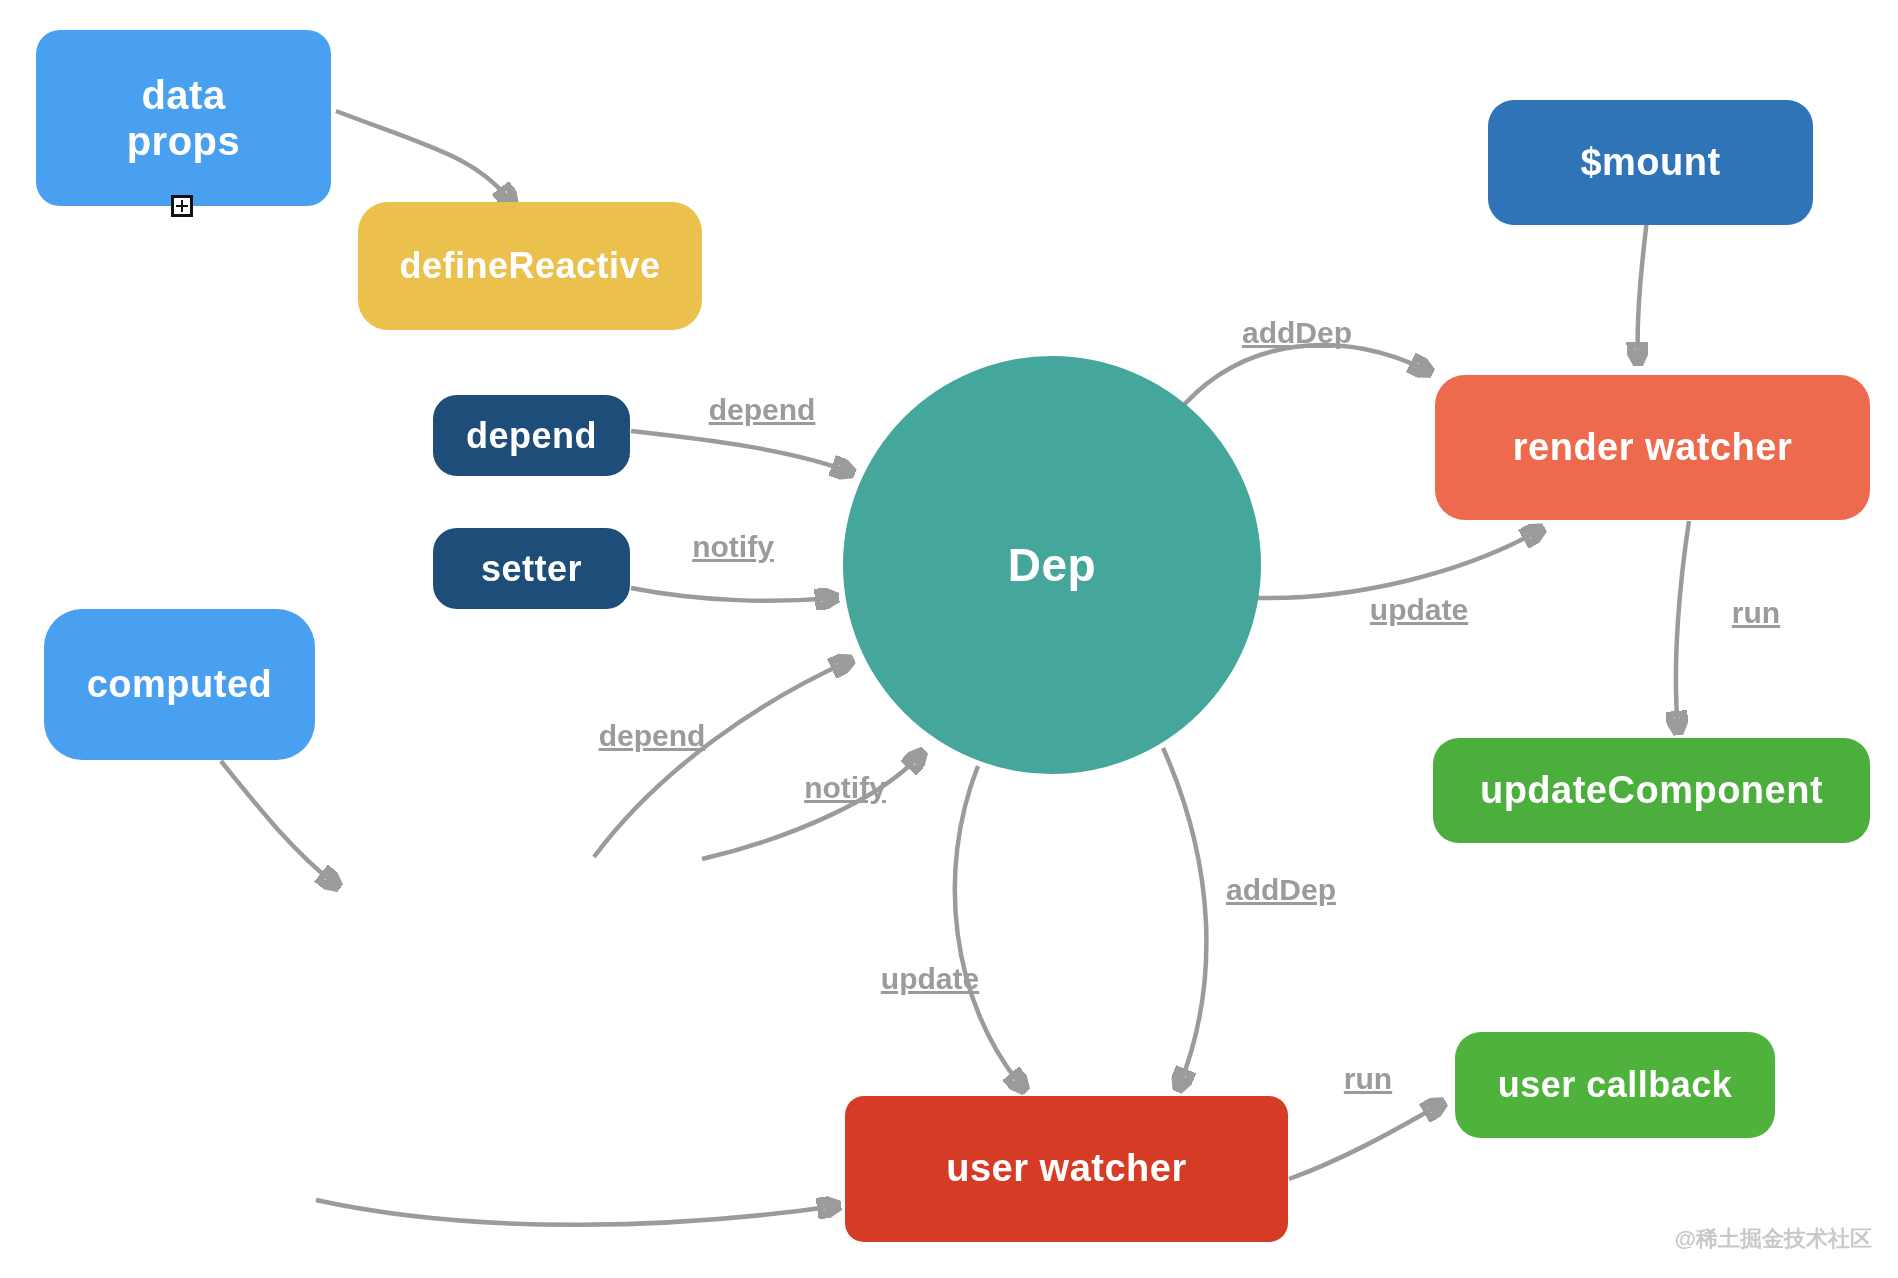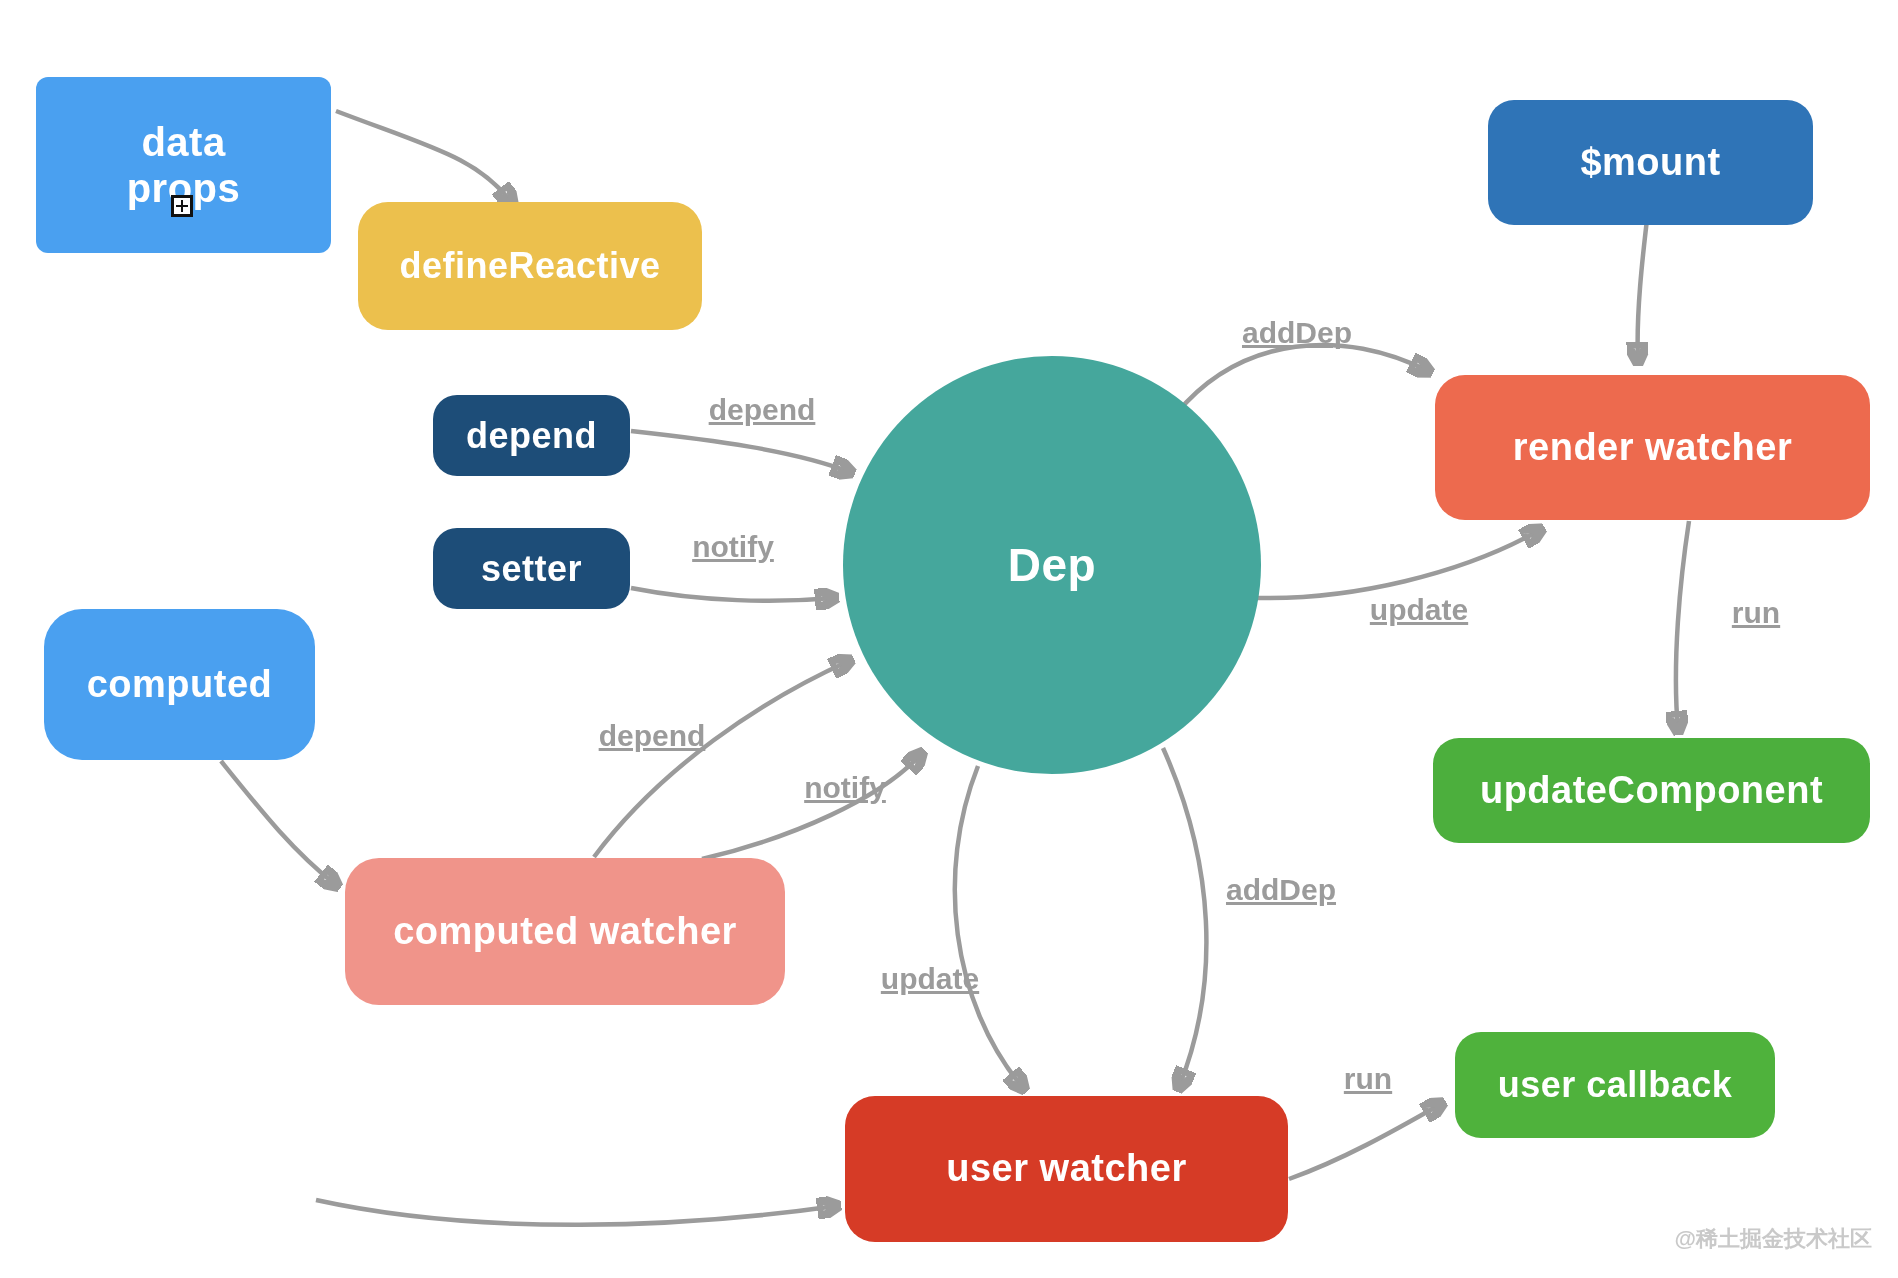--- a/index.html
+++ b/index.html
@@ -61,21 +61,21 @@
     <path d="M 1176 414 C 1242 334, 1345 329, 1428 371" marker-end="url(#arrow)"></path>
     <path d="M 1649 203 C 1642 260, 1636 315, 1638 361" marker-end="url(#arrow)"></path>
     <path d="M 1257 598 C 1352 600, 1462 574, 1540 530" marker-end="url(#arrow)"></path>
     <path d="M 1689 521 C 1680 580, 1672 662, 1678 730" marker-end="url(#arrow)"></path>
     <path d="M 978 766 C 936 872, 951 1002, 1023 1088" marker-end="url(#arrow)"></path>
     <path d="M 1163 748 C 1214 862, 1221 982, 1179 1087" marker-end="url(#arrow)"></path>
     <path d="M 1289 1179 C 1342 1160, 1392 1132, 1441 1104" marker-end="url(#arrow)"></path>
     <path d="M 316 1200 C 480 1236, 682 1228, 836 1206" marker-end="url(#arrow)"></path>
   </svg>
 
-  <div class="node stack" style="left: 36px; top: 30px; width: 295px; height: 176px; border-radius: 12px; font-size: 40px; background: rgb(74, 160, 240); margin-top: 47px;">
+  <div class="node stack" style="left: 36px; top: 30px; width: 295px; height: 176px; border-radius: 24px; font-size: 40px; background: rgb(74, 160, 240);">
     <span>data</span>
     <span>props</span>
   </div>
 
   <div id="plus-cursor">
     <span class="bar-h"></span>
     <span class="bar-v"></span>
   </div>
 
   <div class="node" style="left: 358px; top: 202px; width: 344px; height: 128px; border-radius: 30px; font-size: 36px; background: rgb(236, 192, 77);">
@@ -87,42 +87,39 @@
     </div>
 
   <div class="node" style="left: 433px; top: 528px; width: 197px; height: 81px; border-radius: 24px; font-size: 36px; background: rgb(29, 77, 120);">
       <span>setter</span>
     </div>
 
   <div class="node" style="left: 44px; top: 609px; width: 271px; height: 151px; border-radius: 38px; font-size: 38px; background: rgb(74, 160, 240);">
       <span>computed</span>
     </div>
 
-  <div class="node" style="left: 345px; top: 858px; width: 440px; height: 147px; border-radius: 34px; font-size: 38px; background: rgb(240, 148, 138);">
-      <span>computed watcher</span>
-    </div>
 
 
   <div class="node circle" style="left: 843px; top: 356px; width: 418px; height: 418px; font-size: 46px; background: rgb(69, 167, 156);">
       <span>Dep</span>
     </div>
 
   <div class="node" style="left: 1488px; top: 100px; width: 325px; height: 125px; border-radius: 26px; font-size: 38px; background: rgb(47, 116, 183);">
       <span>$mount</span>
     </div>
 
   <div class="node" style="left: 1435px; top: 375px; width: 435px; height: 145px; border-radius: 30px; font-size: 38px; background: rgb(237, 106, 78);">
       <span>render watcher</span>
     </div>
 
   <div class="node" style="left: 1433px; top: 738px; width: 437px; height: 105px; border-radius: 26px; font-size: 38px; background: rgb(76, 175, 61);">
       <span>updateComponent</span>
     </div>
 
-  <div class="node" style="left: 845px; top: 1096px; width: 443px; height: 146px; border-radius: 30px; font-size: 38px; background: rgb(214, 59, 38);">
+  <div class="node" style="left: 845px; top: 1096px; width: 443px; height: 146px; border-radius: 19px; font-size: 38px; background: rgb(214, 59, 38);">
       <span>user watcher</span>
     </div>
 
   <div class="node" style="left: 1455px; top: 1032px; width: 320px; height: 106px; border-radius: 26px; font-size: 36px; background: rgb(79, 178, 60);">
       <span>user callback</span>
     </div>
 
   <div class="edge-label" style="left:1297px;top:333px;">addDep</div>
   <div class="edge-label" style="left:762px;top:410px;">depend</div>
   <div class="edge-label" style="left:733px;top:547px;">notify</div>

